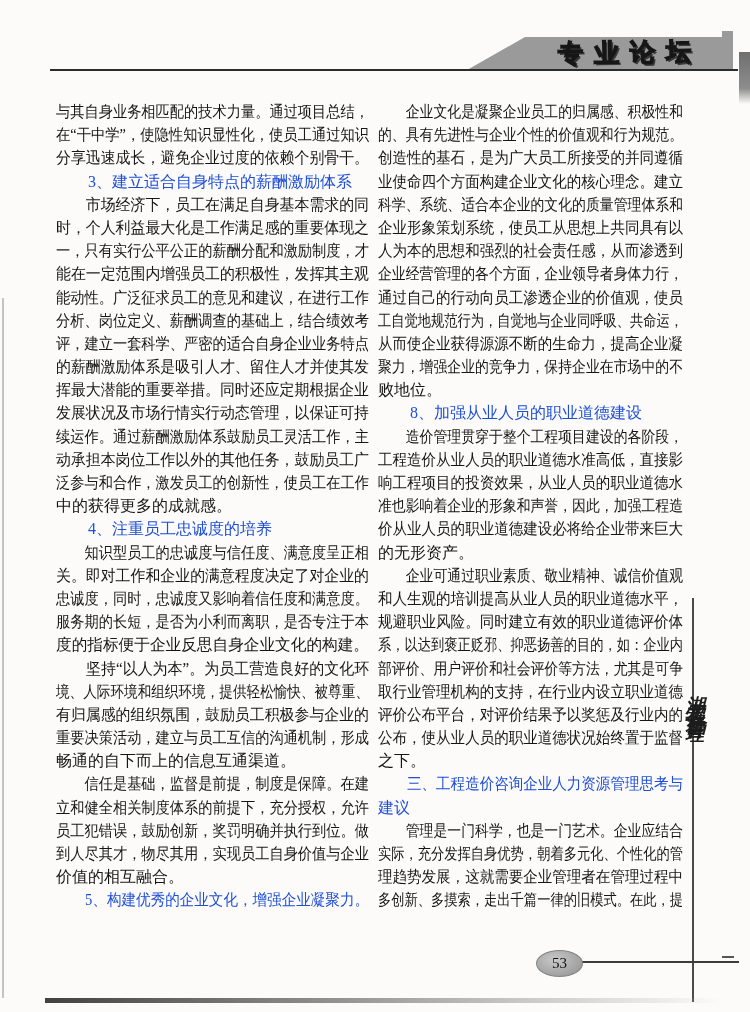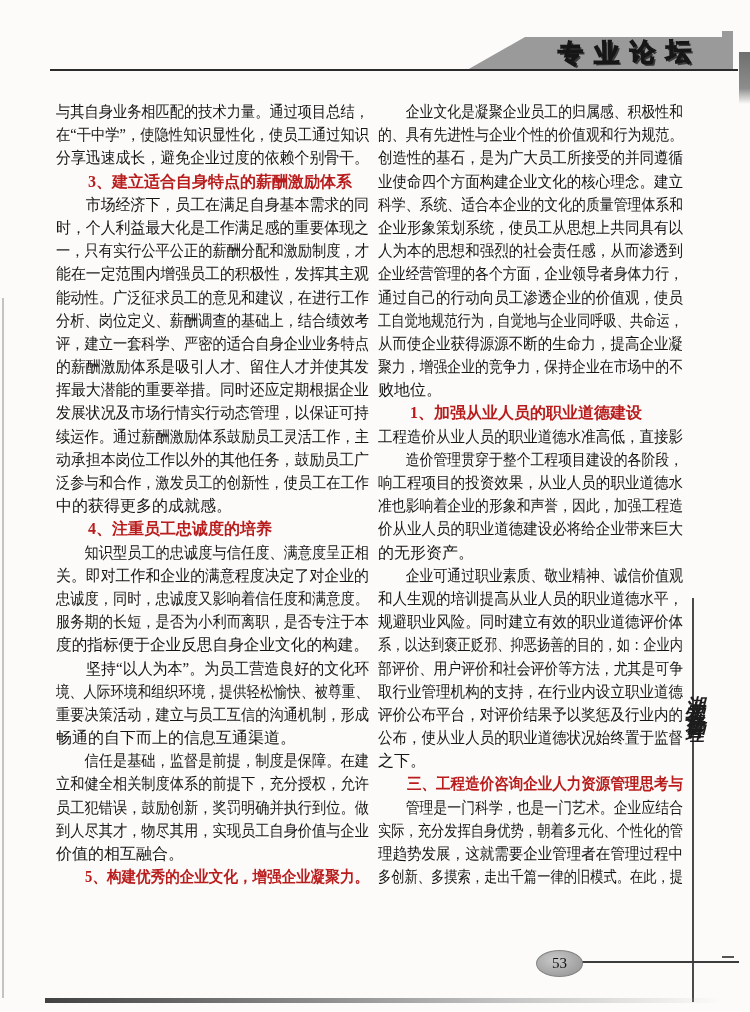--- a/index.html
+++ b/index.html
@@ -28,21 +28,21 @@
     position:absolute;left:739px;top:52px;width:11px;height:52px;
     background:linear-gradient(to bottom,#6f6f6f,#8d8d8d 70%,rgba(160,160,160,0));
   }
   
   .tcol{position:absolute;top:100px;font-size:16px;line-height:23.2px;}
   #col-left{left:56px;width:313px;}
   #col-right{left:378px;width:305px;}
   .line{height:23.2px;overflow:visible;white-space:nowrap;}
   .line>span{display:inline-block;white-space:nowrap;transform-origin:0 50%;}
   .line>span.indent{padding-left:2em;}
-  .line.bold{font-weight:bold;color:#b91c1c;}
+  .line.bold{font-weight:normal;color:#1d4ed8;}
   
   #sidebar-line{position:absolute;left:692px;top:598px;width:2px;height:404px;background:#4a4a4a;}
   #sidebar-title{
     position:absolute;left:682px;top:597px;height:200px;width:26px;
     writing-mode:vertical-rl;text-orientation:upright;
     font-size:19px;letter-spacing:4px;font-weight:bold;font-style:italic;
     color:#1d1d1d;line-height:26px;text-align:center;
   }
   
   #page-badge{
@@ -92,20 +92,21 @@
       <div class="line"><span style="transform: scaleX(0.889205);">泛参与和合作，激发员工的创新性，使员工在工作</span></div>
       <div class="line"><span>中的获得更多的成就感。</span></div>
       <div class="line bold"><span class="indent">4、注重员工忠诚度的培养</span></div>
       <div class="line"><span class="indent" style="transform: scaleX(0.889205);">知识型员工的忠诚度与信任度、满意度呈正相</span></div>
       <div class="line"><span style="transform: scaleX(0.931548);">关。即对工作和企业的满意程度决定了对企业的</span></div>
       <div class="line"><span style="transform: scaleX(0.889205);">忠诚度，同时，忠诚度又影响着信任度和满意度。</span></div>
       <div class="line"><span style="transform: scaleX(0.889205);">服务期的长短，是否为小利而离职，是否专注于本</span></div>
       <div class="line"><span style="transform: scaleX(0.978125);">度的指标便于企业反思自身企业文化的构建。</span></div>
       <div class="line"><span class="indent" style="transform: scaleX(0.937126);">坚持“以人为本”。为员工营造良好的文化环</span></div>
       <div class="line"><span style="transform: scaleX(0.850543);">境、人际环境和组织环境，提供轻松愉快、被尊重、</span></div>
+      <div class="line"><span style="transform: scaleX(0.931548);">有归属感的组织氛围，鼓励员工积极参与企业的</span></div>
       <div class="line"><span style="transform: scaleX(0.889205);">重要决策活动，建立与员工互信的沟通机制，形成</span></div>
       <div class="line"><span>畅通的自下而上的信息互通渠道。</span></div>
       <div class="line"><span class="indent" style="transform: scaleX(0.889205);">信任是基础，监督是前提，制度是保障。在建</span></div>
       <div class="line"><span style="transform: scaleX(0.889205);">立和健全相关制度体系的前提下，充分授权，允许</span></div>
       <div class="line"><span style="transform: scaleX(0.889205);">员工犯错误，鼓励创新，奖罚明确并执行到位。做</span></div>
       <div class="line"><span style="transform: scaleX(0.889205);">到人尽其才，物尽其用，实现员工自身价值与企业</span></div>
       <div class="line"><span>价值的相互融合。</span></div>
       <div class="line bold"><span class="indent" style="transform: scaleX(0.909884);">5、构建优秀的企业文化，增强企业凝聚力。</span></div>
     </div>
   <div id="col-right" class="tcol">
@@ -115,37 +116,38 @@
       <div class="line"><span style="transform: scaleX(0.907738);">业使命四个方面构建企业文化的核心理念。建立</span></div>
       <div class="line"><span style="transform: scaleX(0.866477);">科学、系统、适合本企业的文化的质量管理体系和</span></div>
       <div class="line"><span style="transform: scaleX(0.907738);">企业形象策划系统，使员工从思想上共同具有以</span></div>
       <div class="line"><span style="transform: scaleX(0.907738);">人为本的思想和强烈的社会责任感，从而渗透到</span></div>
       <div class="line"><span style="transform: scaleX(0.866477);">企业经营管理的各个方面，企业领导者身体力行，</span></div>
       <div class="line"><span style="transform: scaleX(0.907738);">通过自己的行动向员工渗透企业的价值观，使员</span></div>
       <div class="line"><span style="transform: scaleX(0.828804);">工自觉地规范行为，自觉地与企业同呼吸、共命运，</span></div>
       <div class="line"><span style="transform: scaleX(0.907738);">从而使企业获得源源不断的生命力，提高企业凝</span></div>
       <div class="line"><span style="transform: scaleX(0.866477);">聚力，增强企业的竞争力，保持企业在市场中的不</span></div>
       <div class="line"><span>败地位。</span></div>
-      <div class="line bold"><span class="indent">1、加强从业人员的职业道德建设</span></div>
+      <div class="line bold"><span class="indent">8、加强从业人员的职业道德建设</span></div>
+      <div class="line"><span class="indent" style="transform: scaleX(0.866477);">造价管理贯穿于整个工程项目建设的各阶段，</span></div>
       <div class="line"><span style="transform: scaleX(0.907738);">工程造价从业人员的职业道德水准高低，直接影</span></div>
-      <div class="line"><span class="indent" style="transform: scaleX(0.866477);">造价管理贯穿于整个工程项目建设的各阶段，</span></div>
       <div class="line"><span style="transform: scaleX(0.907738);">响工程项目的投资效果，从业人员的职业道德水</span></div>
       <div class="line"><span style="transform: scaleX(0.866477);">准也影响着企业的形象和声誉，因此，加强工程造</span></div>
       <div class="line"><span style="transform: scaleX(0.907738);">价从业人员的职业道德建设必将给企业带来巨大</span></div>
       <div class="line"><span>的无形资产。</span></div>
       <div class="line"><span class="indent" style="transform: scaleX(0.866477);">企业可通过职业素质、敬业精神、诚信价值观</span></div>
       <div class="line"><span style="transform: scaleX(0.907738);">和人生观的培训提高从业人员的职业道德水平，</span></div>
       <div class="line"><span style="transform: scaleX(0.907738);">规避职业风险。同时建立有效的职业道德评价体</span></div>
       <div class="line"><span style="transform: scaleX(0.828804);">系，以达到褒正贬邪、抑恶扬善的目的，如：企业内</span></div>
       <div class="line"><span style="transform: scaleX(0.866477);">部评价、用户评价和社会评价等方法，尤其是可争</span></div>
       <div class="line"><span style="transform: scaleX(0.907738);">取行业管理机构的支持，在行业内设立职业道德</span></div>
       <div class="line"><span style="transform: scaleX(0.907738);">评价公布平台，对评价结果予以奖惩及行业内的</span></div>
       <div class="line"><span style="transform: scaleX(0.907738);">公布，使从业人员的职业道德状况始终置于监督</span></div>
       <div class="line"><span>之下。</span></div>
       <div class="line bold"><span class="indent" style="transform: scaleX(0.907738);">三、工程造价咨询企业人力资源管理思考与</span></div>
+      <div class="line bold"><span>建议</span></div>
       <div class="line"><span class="indent" style="transform: scaleX(0.866477);">管理是一门科学，也是一门艺术。企业应结合</span></div>
       <div class="line"><span style="transform: scaleX(0.828804);">实际，充分发挥自身优势，朝着多元化、个性化的管</span></div>
       <div class="line"><span style="transform: scaleX(0.907738);">理趋势发展，这就需要企业管理者在管理过程中</span></div>
       <div class="line"><span style="transform: scaleX(0.828804);">多创新、多摸索，走出千篇一律的旧模式。在此，提</span></div>
     </div>
 
   <div id="sidebar-line"></div>
   <div id="sidebar-title">湖北工程造价管理</div>
 
   <div id="footer-hline"></div>

